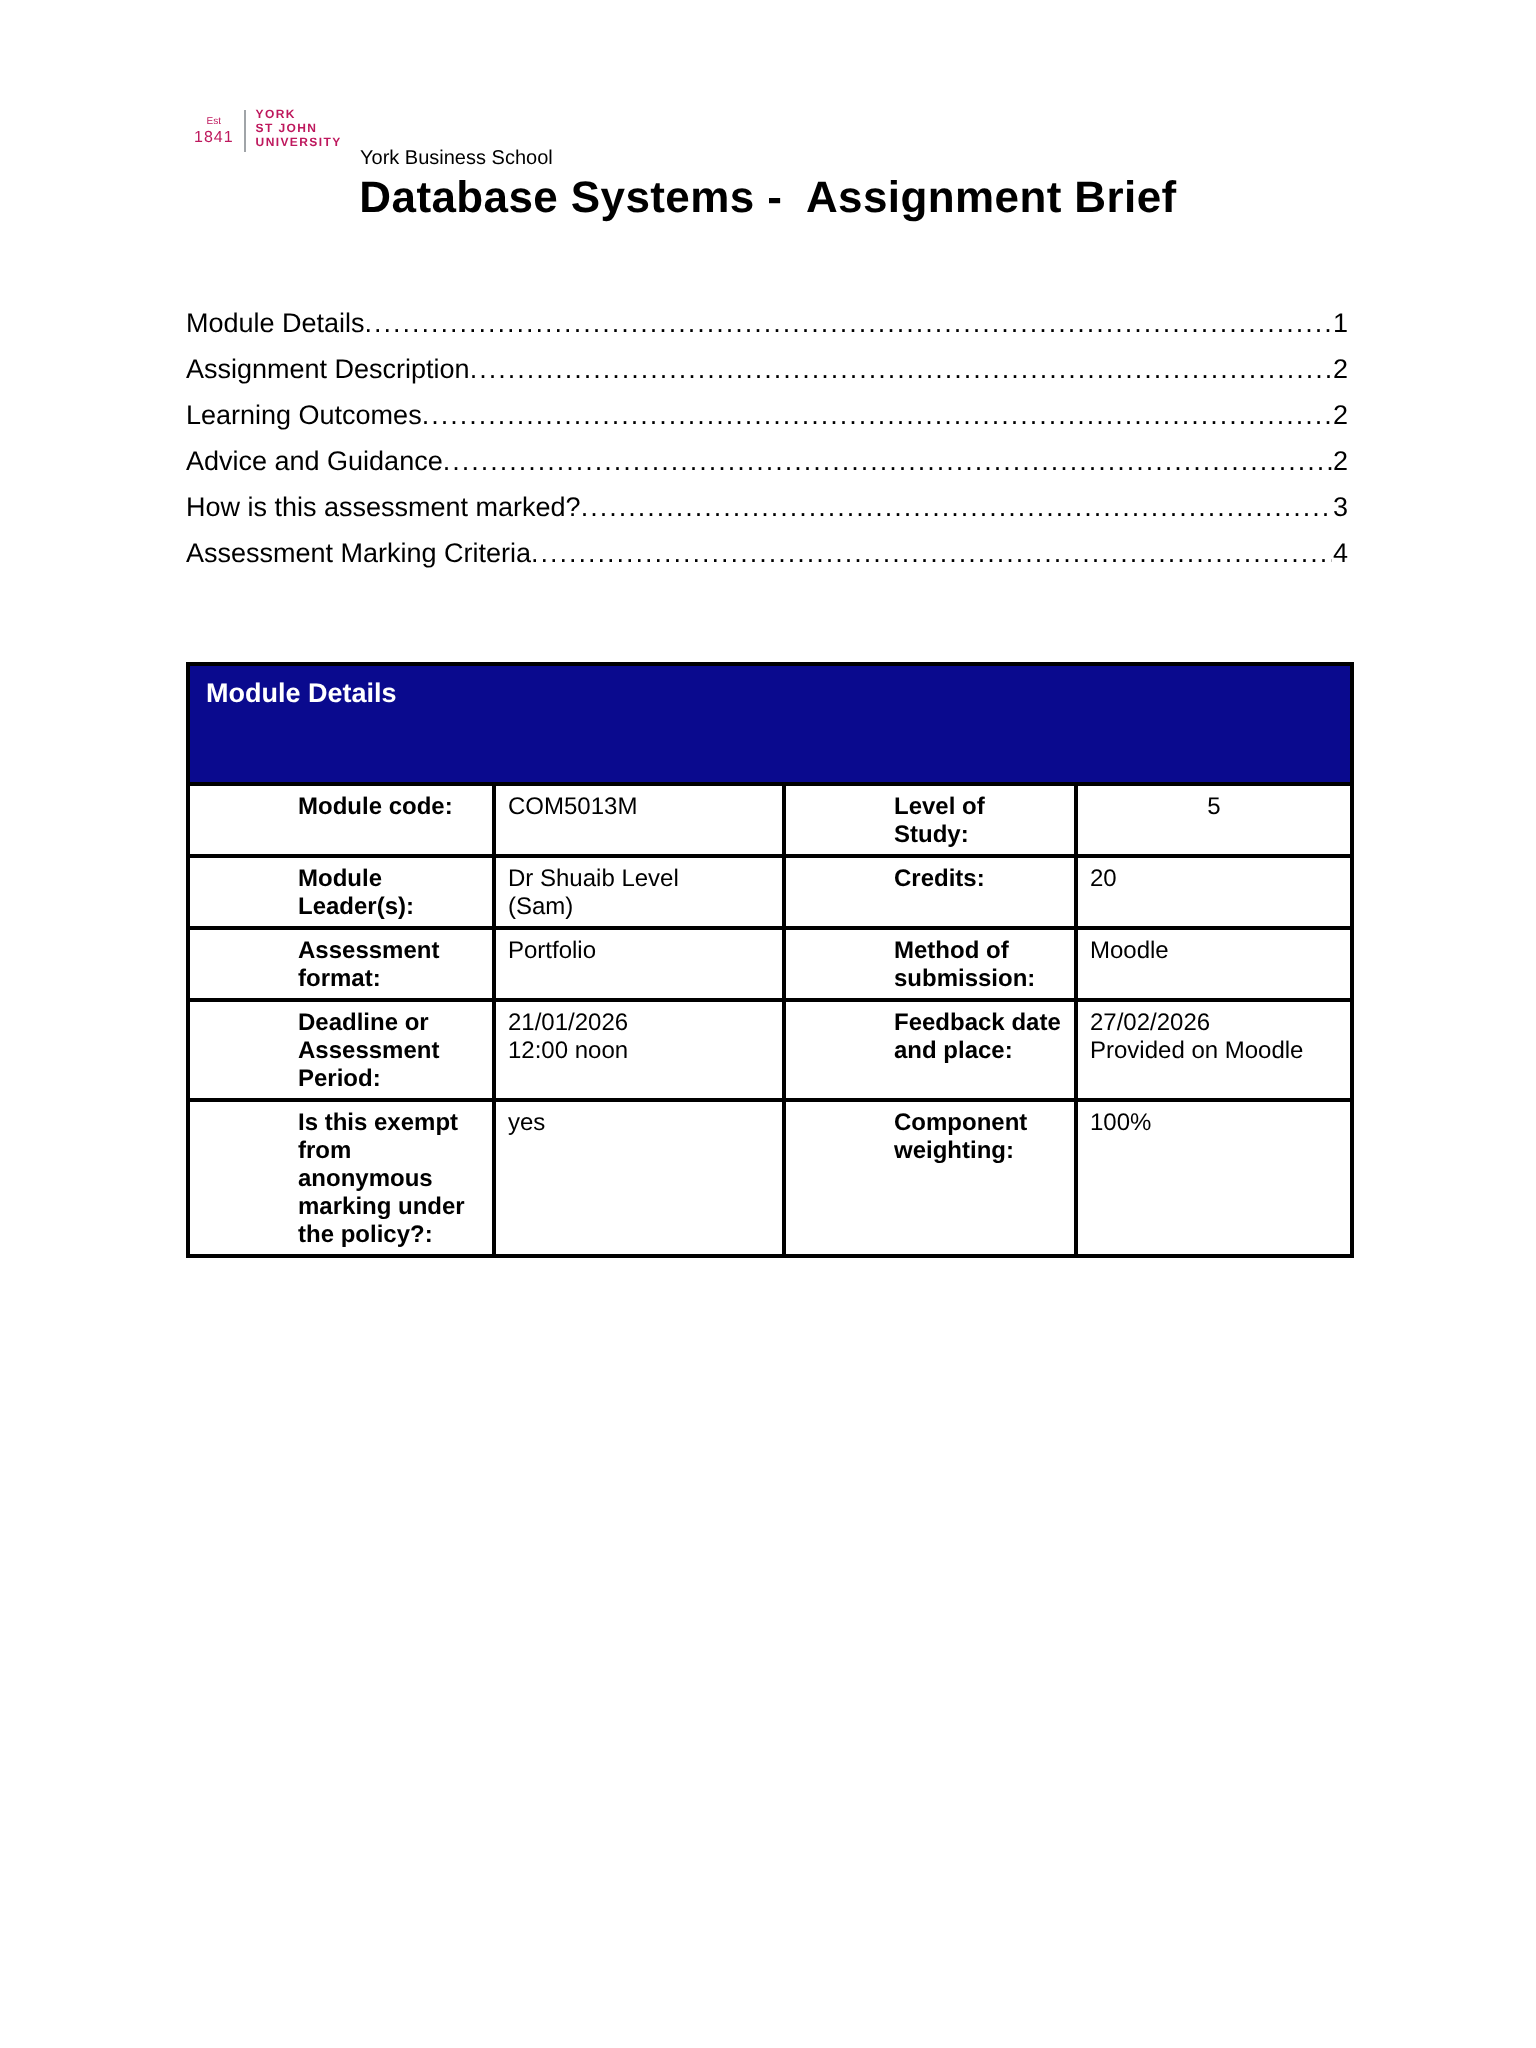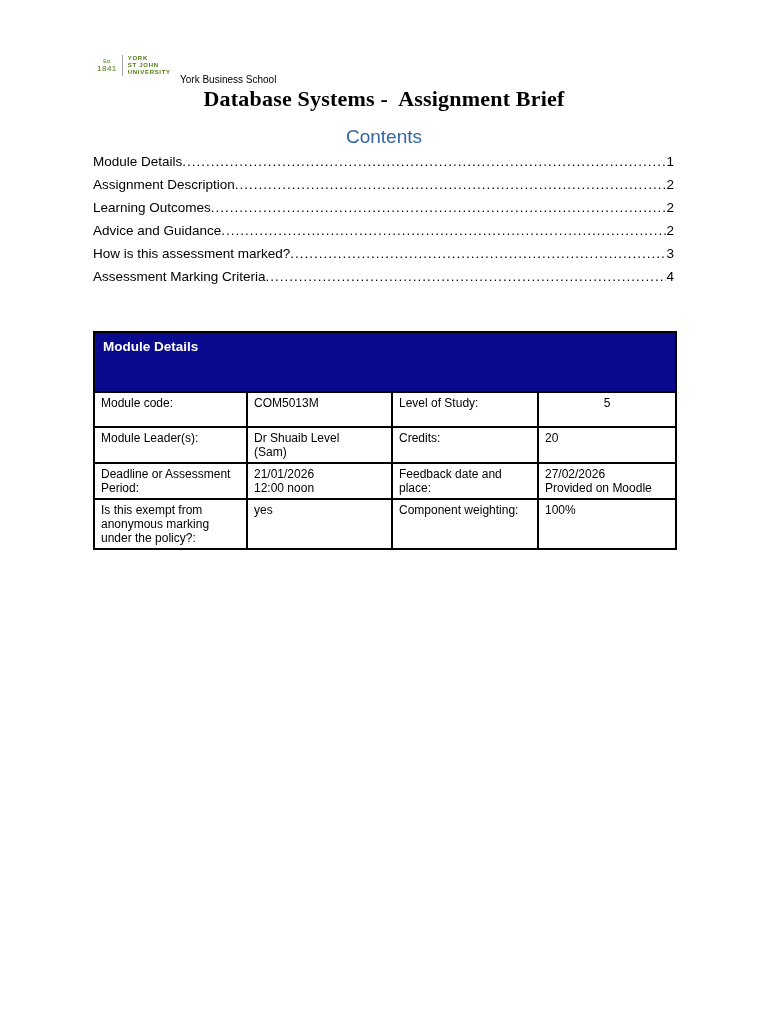--- a/index.html
+++ b/index.html
@@ -1,49 +1,49 @@
 <!DOCTYPE html>
 <html><head>
 <meta charset="utf-8">
 <style>
   html,body { margin:0; padding:0; background:#ffffff; }
   body { width:768px; height:1024px; font-family:"Liberation Sans", sans-serif; color:#000; }
   .page { position:relative; width:768px; height:1024px; background:#fff; overflow:hidden; }
 
   
-  .logo { position:absolute; left:97px; top:55px; display:flex; align-items:stretch; color:#4d7c0f; }
+  .logo { position:absolute; left:97px; top:55px; display:flex; align-items:stretch; color:#be185d; }
   .logo-left { display:flex; flex-direction:column; align-items:center; justify-content:center; padding-right:5px; }
   .logo-est { font-size:5px; line-height:5px; }
   .logo-year { font-size:8px; line-height:9px; letter-spacing:0.5px; }
   .logo-divider { width:1px; background:#a0a4a8; }
   .logo-right { padding-left:5px; display:flex; flex-direction:column; justify-content:center; font-size:6px; line-height:7px; letter-spacing:0.7px; font-weight:bold; }
 
   .school { position:absolute; left:180px; top:74px; font-size:10px; }
-  .title { position:absolute; left:0; top:86px; width:100%; text-align:center; font-size:22px; font-weight:bold; white-space:pre; letter-spacing:0.2px;font-family:Liberation Serif, serif; }
+  .title { position:absolute; left:0; top:86px; width:100%; text-align:center; font-size:22px; font-weight:bold; white-space:pre; letter-spacing:0.2px; }
   .contents-heading { position:absolute; left:0; top:126px; width:100%; text-align:center; font-size:19px; }
 
   
   .toc { position:absolute; left:93px; top:154px; width:581px; font-size:13.5px; }
   .toc-row { display:flex; align-items:baseline; height:23px; overflow:hidden; }
   .toc-label { white-space:nowrap; }
   .toc-dots { flex:1; overflow:hidden; white-space:nowrap; letter-spacing:1px; }
   .toc-page { white-space:nowrap; }
 
   
   .module-table { position:absolute; left:93px; top:331px; width:582px; border-collapse:collapse; table-layout:fixed; font-size:12px; line-height:14px; }
   .module-table td { border:2px solid #000; vertical-align:top; padding:3px 6px; overflow:hidden; }
   .thead-cell { color:#fff; font-weight:bold; font-size:13.5px; padding:7px 8px !important; }
   tr.r0 { height:60px; }
   tr.r1 { height:35px; }
   tr.r2 { height:34px; }
   tr.r3 { height:36px; }
   tr.r4 { height:35px;padding-left:24px; }
   tr.r5 { height:39px; }
   tr.r6 { height:45px; }
-  .lbl { font-weight:normal; }
+  .lbl { font-weight:bold;margin-left:48px; }
   .note { font-size:9.5px; line-height:11px; }
 </style>
 </head>
 <body>
 
 <div class="page">
 
   <div class="logo">
     <div class="logo-left">
       <div class="logo-est">Est</div>
@@ -52,21 +52,20 @@
     <div class="logo-divider"></div>
     <div class="logo-right">
         <div>YORK</div>
         <div>ST JOHN</div>
         <div>UNIVERSITY</div>
       </div>
   </div>
 
   <div class="school">York Business School</div>
   <div class="title">Database Systems -  Assignment Brief</div>
-  <div class="contents-heading" style="color: rgb(52, 101, 164);">Contents</div>
 
   <div class="toc">
   <div class="toc-row">
     <span class="toc-label">Module Details</span>
     <span class="toc-dots">............................................................................................................................................................................................................................</span>
     <span class="toc-page">1</span>
   </div>
 
   <div class="toc-row">
     <span class="toc-label">Assignment Description</span>
@@ -135,20 +134,34 @@
             <div>(Sam)</div>
           </td>
     <td>
             <div class="lbl">Credits:</div>
           </td>
     <td>
             <div>20</div>
           </td>
   </tr>
 
+  <tr class="r3">
+    <td>
+            <div class="lbl">Assessment format:</div>
+          </td>
+    <td>
+            <div>Portfolio</div>
+          </td>
+    <td>
+            <div class="lbl">Method of submission:</div>
+          </td>
+    <td>
+            <div>Moodle</div>
+          </td>
+  </tr>
 
   <tr class="r4">
     <td>
             <div class="lbl">Deadline or Assessment Period:</div>
           </td>
     <td>
             <div>21/01/2026</div>
             <div>12:00 noon</div>
           </td>
     <td>

